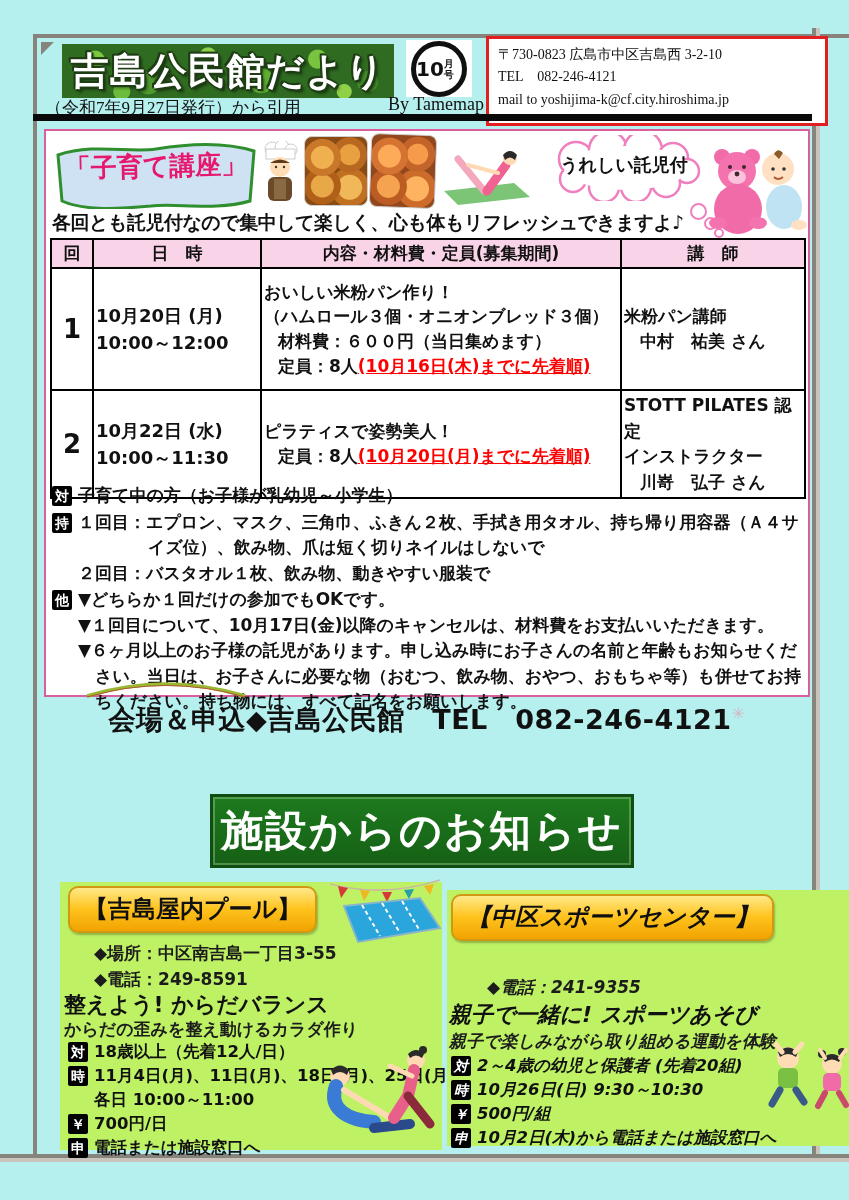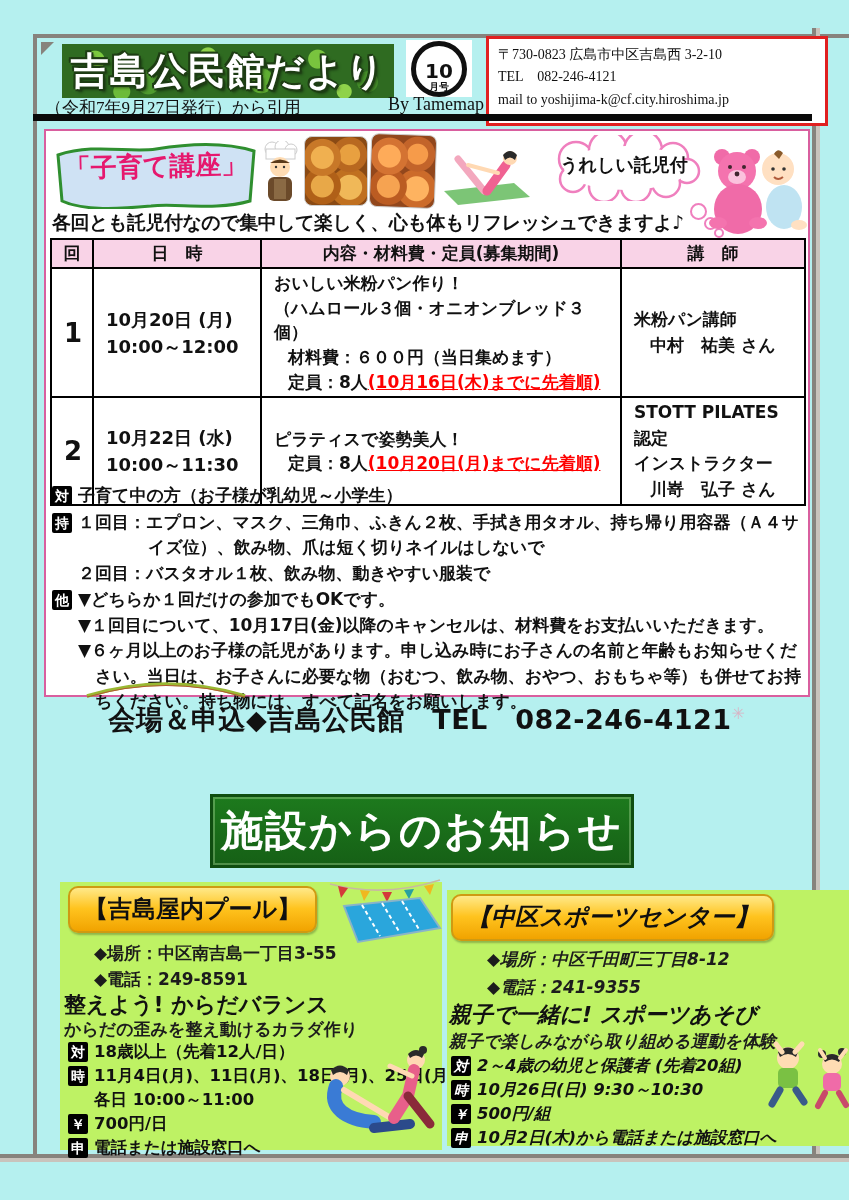--- a/index.html
+++ b/index.html
@@ -28,21 +28,21 @@
         display:flex;align-items:center;justify-content:center;}
   .title-banner span{color:#fff;font-size:38px;font-weight:bold;letter-spacing:1px;white-space:nowrap;
         text-shadow:2px 0 0 #1e3d14,-2px 0 0 #1e3d14,0 2px 0 #1e3d14,0 -2px 0 #1e3d14,
                     2px 2px 0 #1e3d14,-2px -2px 0 #1e3d14,3px 3px 3px rgba(0,0,0,.5);}
   .header-sub{position:absolute;left:45px;top:96px;font-family:"Liberation Serif",serif;
         font-size:17px;white-space:nowrap;}
   .byline{position:absolute;left:388px;top:94px;font-family:"Liberation Serif",serif;font-size:18px;}
   .issue-box{position:absolute;left:406px;top:40px;width:66px;height:57px;background:#fff;
         display:flex;align-items:center;justify-content:center;}
   .issue-circle{width:46px;height:46px;border:5px solid #101010;border-radius:50%;
-        display:flex;flex-direction:column;align-items:center;justify-content:flex-end;background:#fff;}
+        display:flex;flex-direction:row;align-items:center;justify-content:flex-start;background:#fff;}
   .issue-circle .num{font-size:20px;font-weight:bold;line-height:1;}
   .issue-circle .suf{font-size:10px;font-weight:bold;line-height:1.1;}
   .address-box{position:absolute;left:486px;top:36px;width:318px;height:74px;background:#fff;
         border:3px solid #e02020;padding:5px 9px;font-family:"Liberation Serif",serif;
         font-size:14px;line-height:1.6;white-space:nowrap;}
   .header-rule{position:absolute;left:33px;top:114px;width:779px;height:7px;background:#0a0a0a;}
   
   .kpanel{position:absolute;left:44px;top:129px;width:766px;height:568px;background:#fff;
         border:2px solid #d95f9f;box-sizing:border-box;}
   .kbanner{position:absolute;left:8px;top:8px;width:204px;height:70px;}
@@ -57,21 +57,21 @@
           radial-gradient(circle at 72% 74%,#f0b858 0 12px,#c07020 13px 19px,transparent 20px);}
   .bubble-wrap{position:absolute;left:500px;top:4px;width:156px;height:66px;}
   .bubble-text{position:absolute;left:10px;top:18px;width:136px;text-align:center;
         font-size:18px;font-weight:bold;color:#111;}
   .tail{position:absolute;border:2px solid #ef7fbe;background:#fff;border-radius:50%;}
   .tagline{position:absolute;left:6px;top:79px;width:700px;font-size:19px;font-weight:bold;
         letter-spacing:-0.5px;white-space:nowrap;}
   
   .ktable{position:absolute;left:4px;top:107px;border-collapse:collapse;table-layout:fixed;
         width:754px;}
-  .ktable th,.ktable td{border:2px solid #000;vertical-align:middle;padding:2px 12px;box-sizing:border-box;}
+  .ktable th,.ktable td{border:2px solid #000;vertical-align:middle;padding:2px 2px;box-sizing:border-box;}
   .ktable thead th{background:#f9d3e7;font-size:17px;font-weight:bold;height:28px;padding:2px;}
   .col-no{width:42px;} .col-dt{width:168px;} .col-ct{width:360px;} .col-tc{width:184px;}
   .cell-no{text-align:center;font-size:26px;font-weight:600;}
   .cell-dt{font-size:18px;font-weight:600;padding-left:10px;line-height:1.5;}
   .cell-ct{font-size:17px;font-weight:700;line-height:1.45;padding-left:8px;}
   .cell-tc{font-size:17px;font-weight:700;line-height:1.5;padding-left:6px;}
   .row1{height:122px;} .row2{height:92px;}
   .ind{padding-left:14px;} .ind2{padding-left:16px;}
   .red{color:#f00;text-decoration:underline;text-align:center;}
   
@@ -353,21 +353,20 @@
       <path d="M118,22 q8,-8 16,0 l-2,4 q-6,-5 -12,0 Z" fill="#2a2a2a"></path>
       <path d="M124,38 L118,64 L104,86" fill="none" stroke="#e85f8a" stroke-width="12" stroke-linecap="round"></path>
       <line x1="118" y1="64" x2="140" y2="92" stroke="#8a2a3a" stroke-width="9" stroke-linecap="round"></line>
       <line x1="122" y1="44" x2="100" y2="34" stroke="#ffd9b3" stroke-width="5" stroke-linecap="round"></line>
     </svg>
   </div>
 
   <div class="bpanel rightcol">
     <div class="gold-badge" style="left:4px">【中区スポーツセンター】</div>
 
-    <div class="bline" style="left:40px;top:58px">◆場所：中区千田町三丁目8-12</div>
     <div class="bline" style="left:40px;top:86px">◆電話：241-9355</div>
     <div class="bheadline" style="left:2px;top:110px">親子で一緒に! スポーツあそび</div>
     <div class="bline" style="left:2px;top:140px">親子で楽しみながら取り組める運動を体験</div>
 
     <div class="bitems" style="top:164px;left:2px">
       <div class="bitem">
         <span class="nbadge">対</span>
         <span class="t">2～4歳の幼児と保護者 (先着20組)</span>
       </div>
       <div class="bitem">

